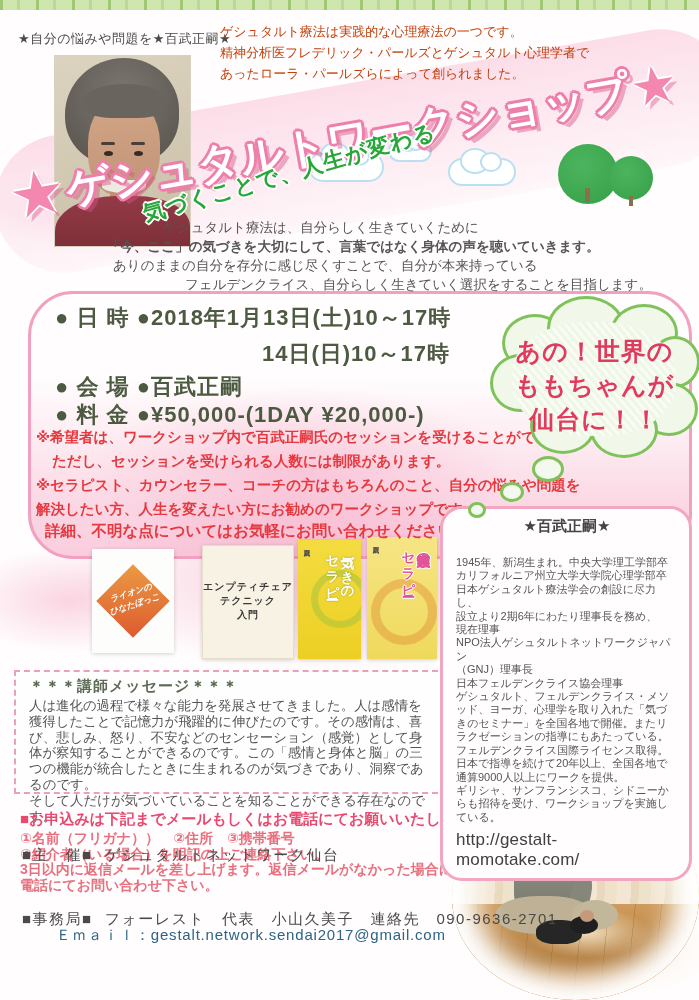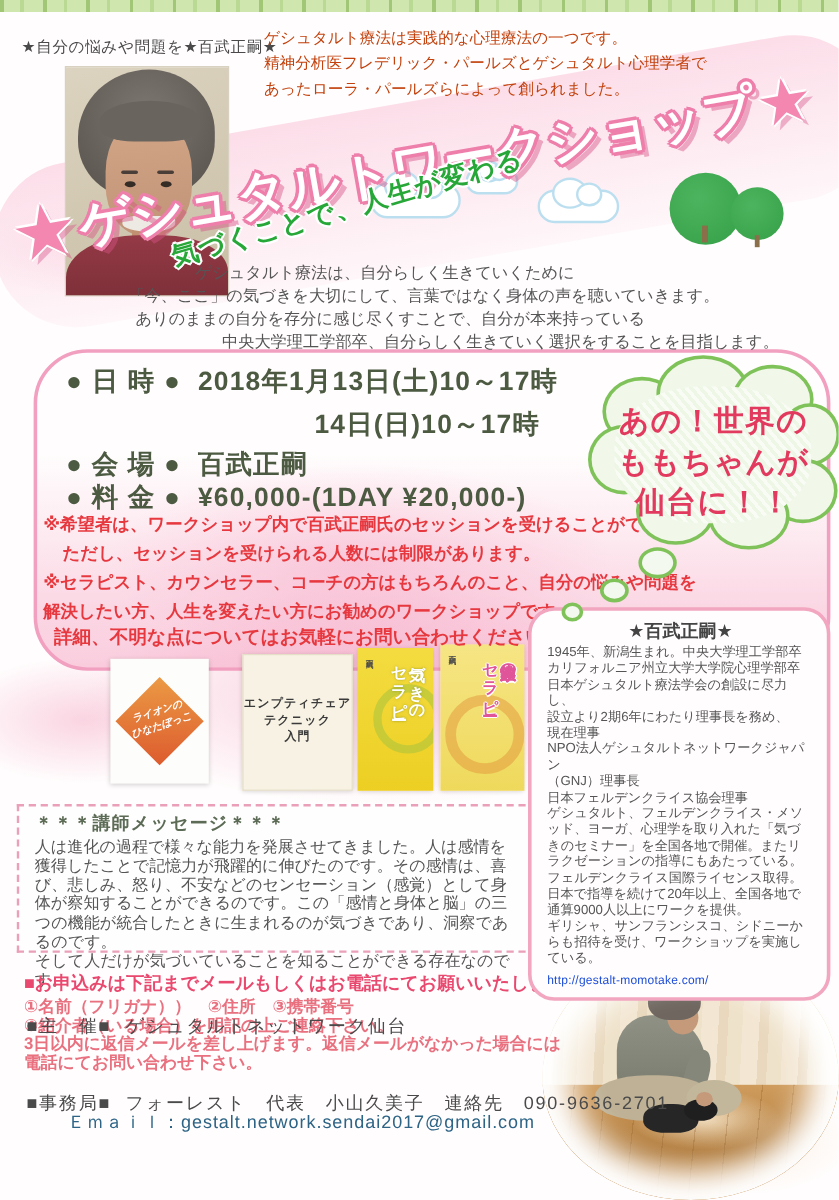--- a/index.html
+++ b/index.html
@@ -72,30 +72,30 @@
   .title-star.small{font-size:52px;}
   .title-text{font-size:43px;font-weight:800;color:#fff;letter-spacing:0;line-height:1;padding:0 2px;
     text-shadow:-3px 0 #ee7fab,3px 0 #ee7fab,0 -3px #ee7fab,0 3px #ee7fab,
       -2px -2px #ee7fab,2px 2px #ee7fab,-2px 2px #ee7fab,2px -2px #ee7fab,
       5px 6px 0 rgba(214,81,134,.45);}
 
   
   .desc{left:0;top:218px;width:699px;z-index:3;font-size:13.5px;line-height:19px;color:#555;}
   .desc div{position:relative;}
   .desc .d0{margin-left:163px;}
-  .desc .d1{margin-left:107px;}
+  .desc .d1{margin-left:107px;font-weight:bold;}
   .desc .d2{margin-left:113px;}
   .desc .d3{margin-left:185px;}
 
   
   .event-box{left:28px;top:291px;width:658px;height:262px;z-index:2;border:3px solid #f2a0c0;
     border-radius:45px;background:linear-gradient(180deg, rgba(255,255,255,0) 0%, rgba(255,255,255,0) 32%,
       rgba(247,178,205,.22) 55%, rgba(245,160,192,.42) 82%, rgba(245,160,192,.5) 100%);}
   .ev{z-index:4;font-size:22px;font-weight:800;color:#4d5a42;letter-spacing:1px;white-space:nowrap;}
-  .ev .lbl{margin-right:14px;}
+  .ev .lbl{}
   .ev-dt{left:55px;top:303px;}
   .ev-dt2{left:262px;top:339px;}
   .ev-venue{left:55px;top:372px;}
   .ev-fee{left:55px;top:400px;}
   .note{z-index:4;font-size:14.5px;font-weight:600;color:#e6383e;white-space:nowrap;}
   .n1{left:36px;top:428px;}
   .n2{left:52px;top:452px;}
   .n3{left:36px;top:476px;}
   .n4{left:36px;top:500px;}
   .inquiry{left:45px;top:521px;z-index:4;font-size:15.5px;font-weight:600;color:#e6383e;}
@@ -140,23 +140,23 @@
     border:9px solid rgba(226,150,60,.5);}
   .v-title{position:absolute;right:6px;top:6px;height:110px;writing-mode:vertical-rl;
     font-size:13.5px;font-weight:800;line-height:15px;}
   .book3 .v-title{color:#fff;text-shadow:0 0 2px rgba(90,110,20,.55);}
   .book4 .v-title{color:#e0559a;text-shadow:-1px 0 #fff,1px 0 #fff,0 1px #fff,0 -1px #fff;}
   .v-author{position:absolute;left:4px;top:5px;writing-mode:vertical-rl;font-size:6.5px;color:#4a4a4a;}
 
   
   .bio-box{left:440px;top:506px;width:252px;min-height:268px;z-index:5;background:#fffdfe;
     border:3px solid #f2a6c0;border-radius:22px;padding:8px 11px 8px 13px;box-sizing:border-box;}
-  .bio-title{text-align:center;font-size:15px;font-weight:700;color:#444;margin-bottom:2px;}
+  .bio-title{text-align:center;font-size:15px;font-weight:700;color:#444;margin-bottom:20px;}
   .bio-body{font-size:11px;line-height:13.4px;color:#555;}
-  .bio-url{margin-top:6px;font-size:10px;color:#1d4ed8;letter-spacing:.2px;}
+  .bio-url{margin-top:6px;font-size:17px;color:#404040;letter-spacing:.2px;}
 
   
   .msg-box{left:14px;top:670px;width:434px;height:124px;z-index:3;border:2px dashed #e9a0b8;
     background:rgba(255,255,255,.65);padding:5px 13px;box-sizing:border-box;}
   .msg-title{font-size:15px;font-weight:700;color:#5c6b55;letter-spacing:1px;}
   .msg-body{font-size:13.4px;line-height:15.8px;color:#555;margin-top:2px;}
 
   
   .app-head{left:20px;top:810px;z-index:3;font-size:15px;font-weight:800;color:#e9486f;}
   .app-body{left:20px;top:831px;z-index:3;font-size:14px;line-height:15.5px;color:#e8707f;font-weight:600;}
@@ -230,33 +230,33 @@
   <div class="abs title-line">
     <span class="title-star">★</span>
     <span class="title-text">ゲシュタルトワークショップ</span>
     <span class="title-star small">★</span>
   </div>
 
   <div class="abs desc">
     <div class="d0">ゲシュタルト療法は、自分らしく生きていくために</div>
     <div class="d1">「今、ここ」の気づきを大切にして、言葉ではなく身体の声を聴いていきます。</div>
     <div class="d2">ありのままの自分を存分に感じ尽くすことで、自分が本来持っている</div>
-    <div class="d3">中央大学理工学部卒、自分らしく生きていく選択をすることを目指します。</div>
+    <div class="d3">フェルデンクライス、自分らしく生きていく選択をすることを目指します。</div>
   </div>
 
   <div class="abs event-box"></div>
   <div class="abs ev ev-dt">
     <span class="lbl">● 日 時 ●</span><span>2018年1月13日(土)10～17時</span>
   </div>
   <div class="abs ev ev-dt2">14日(日)10～17時</div>
   <div class="abs ev ev-venue">
     <span class="lbl">● 会 場 ●</span><span>百武正嗣</span>
   </div>
   <div class="abs ev ev-fee">
-    <span class="lbl">● 料 金 ●</span><span>¥60,000-(1DAY ¥20,000-)</span>
+    <span class="lbl">● 料 金 ●</span><span>¥50,000-(1DAY ¥20,000-)</span>
   </div>
   <div class="abs note n1">※希望者は、ワークショップ内で百武正嗣氏のセッションを受けることができます。</div>
   <div class="abs note n2">ただし、セッションを受けられる人数には制限があります。</div>
   <div class="abs note n3">※セラピスト、カウンセラー、コーチの方はもちろんのこと、自分の悩みや問題を</div>
   <div class="abs note n4">解決したい方、人生を変えたい方にお勧めのワークショップです。</div>
   <div class="abs inquiry">詳細、不明な点についてはお気軽にお問い合わせください。</div>
 
   <div class="abs bubble">
     <div class="bump bu1"></div>
     <div class="bump bu2"></div>

